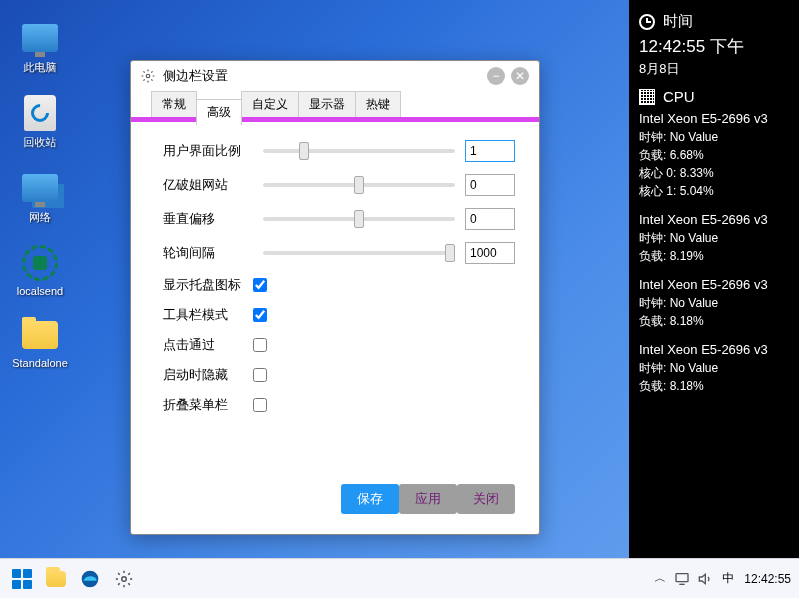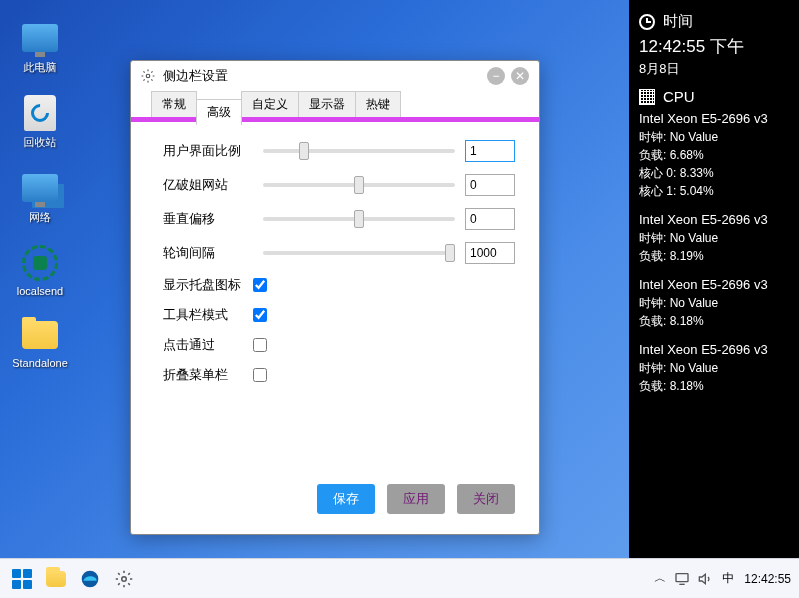--- a/index.html
+++ b/index.html
@@ -44,21 +44,21 @@
 .tab{padding:4px 10px;font-size:12px;border:1px solid transparent;cursor:pointer;background:#f0f0f0;border:1px solid #ccc;border-bottom:none;margin-right:-1px;}
 .tab.active{background:#fff;position:relative;top:8px;}
 .form{padding:18px 24px;}
 .row{display:flex;align-items:center;margin-bottom:12px;margin-left:8px;}
 .row-lbl{width:90px;font-size:13px;}
 .slider{flex:1;margin:0 10px;appearance:none;height:4px;background:#ddd;border-radius:2px;}
 .slider::-webkit-slider-thumb{appearance:none;width:10px;height:18px;background:#e8e8e8;border:1px solid #aaa;border-radius:2px;cursor:pointer;}
 .num-in{width:50px;height:22px;border:1px solid #2196f3;font-size:12px;padding:0 4px;}
 .num-in.plain{border-color:#aaa;}
 .cb{width:14px;height:14px;}
-.btns{display:flex;gap:12px;justify-content:flex-end;padding:10px 24px;position:absolute;bottom:10px;right:0;}
+.btns{display:flex;gap:0;justify-content:flex-end;padding:10px 24px;position:absolute;bottom:10px;right:0;}
 .btn{padding:6px 16px;font-size:13px;border:none;border-radius:3px;cursor:pointer;}
 .btn-p{background:#2196f3;color:#fff;}
 .btn-s{background:#9e9e9e;color:#701a75;}
 
 .wm{position:absolute;left:145px;top:260px;font-size:36px;color:rgba(74,140,232,0.7);font-weight:300;letter-spacing:6px;pointer-events:none;}
 
 .taskbar{position:absolute;bottom:0;left:0;right:0;height:40px;background:#f4f6fb;border-top:1px solid #d0d4dc;display:flex;align-items:center;padding:0 8px;}
 .tb-left{display:flex;gap:6px;align-items:center;}
 .tb-ic{width:28px;height:28px;display:flex;align-items:center;justify-content:center;border-radius:3px;cursor:pointer;}
 .start{width:20px;height:20px;display:grid;grid-template-columns:1fr 1fr;gap:2px;}
@@ -192,20 +192,24 @@
         </div>
     <div class="row">
           <span class="row-lbl">工具栏模式</span>
           <input type="checkbox" class="cb" checked="" style="">
         </div>
     <div class="row">
           <span class="row-lbl">点击通过</span>
           <input type="checkbox" class="cb" style="">
         </div>
     <div class="row">
+          <span class="row-lbl">启动时隐藏</span>
+          <input type="checkbox" class="cb" style="">
+        </div>
+    <div class="row">
           <span class="row-lbl">折叠菜单栏</span>
           <input type="checkbox" class="cb" style="">
         </div>
   </div>
   <div class="btns">
     <button class="btn btn-p">保存</button>
     <button class="btn btn-s">应用</button>
     <button class="btn btn-s">关闭</button>
   </div>
 </div>

